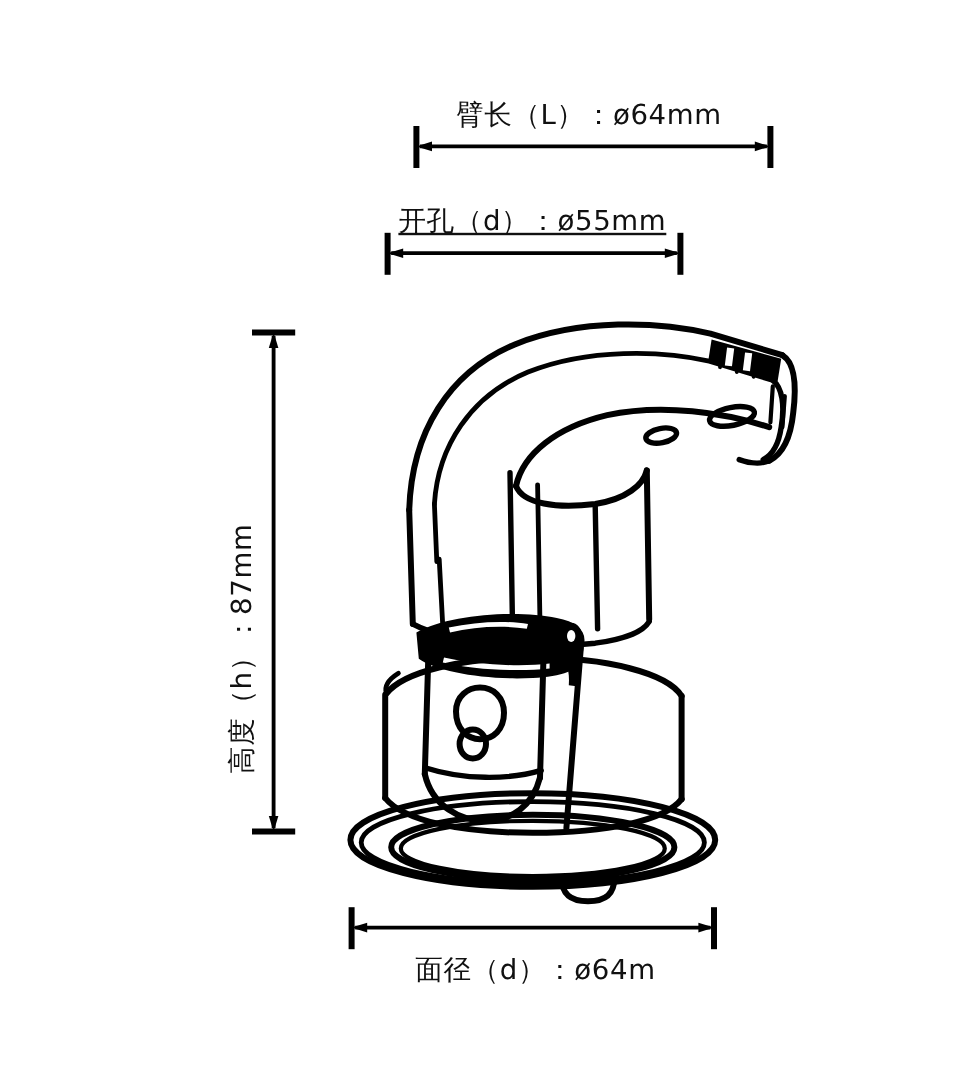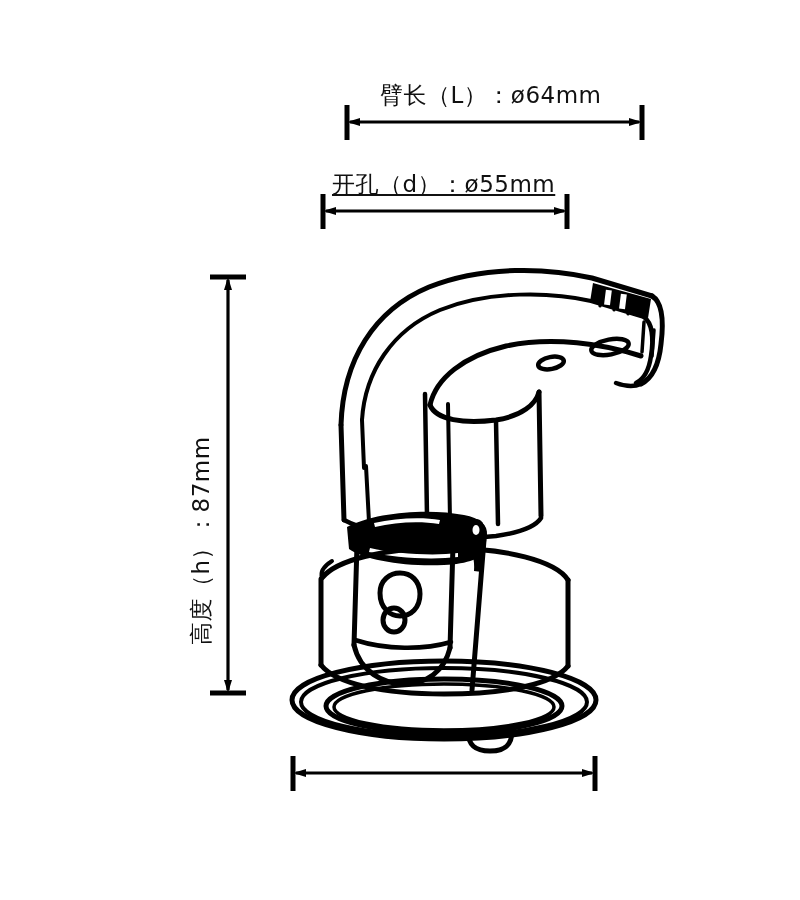--- a/index.html
+++ b/index.html
@@ -254,14 +254,15 @@
       <polygon class="ink-fill" points="551,773 538,769 538,777"></polygon>
     </g>
   </svg>
 
   <div class="dim-label" id="label-arm-length">臂长（L）：ø64mm</div>
 
   <div class="dim-label" id="label-cutout">开孔（d）：ø55mm</div>
 
   <div class="dim-label" id="label-height">高度（h）：87mm</div>
 
+  <div class="dim-label" id="label-face-diameter">面径（d）：ø64m</div>
 
 </div>
 
 </body></html>

